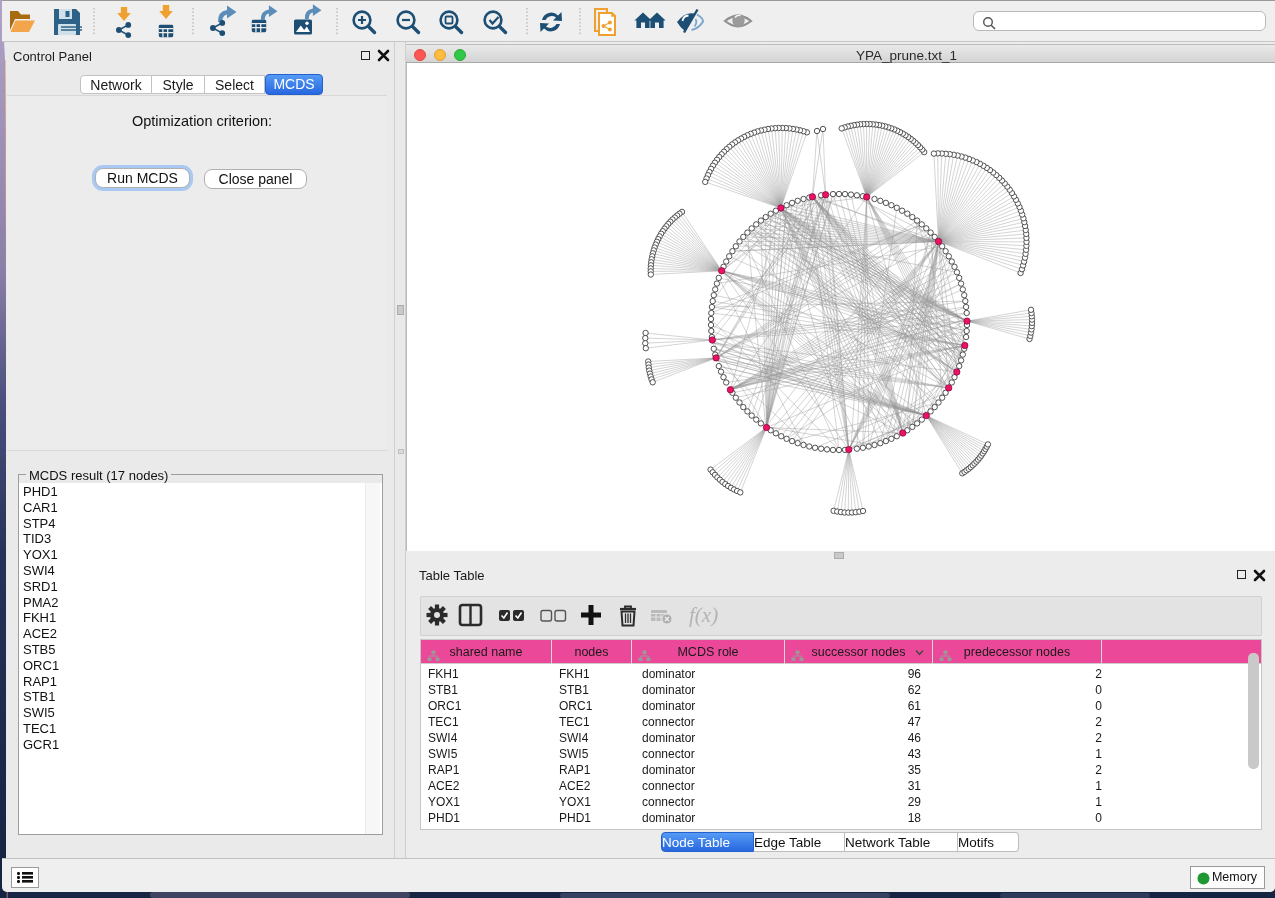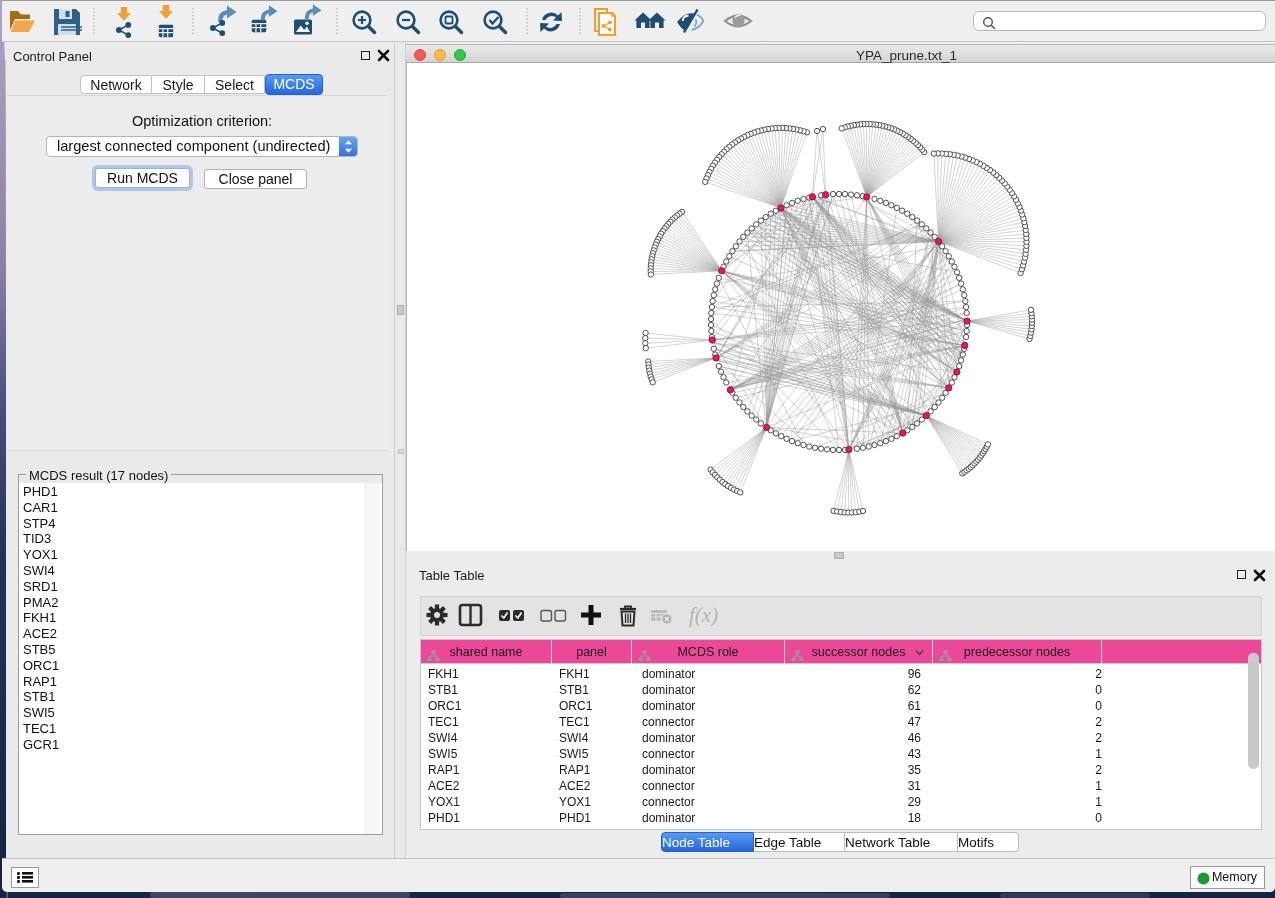--- a/index.html
+++ b/index.html
@@ -15,21 +15,21 @@
 #cp{left:6px;top:42px;width:388px;height:816px;background:#eaeaea}
 #cp-title{left:7px;top:7px;font-size:13px;color:#1a1a1a}
 .winbtn-sq{width:9px;height:9px;border:1.5px solid #222}
 #cp-tabs{left:74px;top:33px;height:19px}
 .tab{position:absolute;top:0;height:19px;background:#fff;border:1px solid #c2c2c2;color:#1a1a1a;font-size:14px;text-align:center;line-height:18px}
 .tab.sel{background:linear-gradient(#559bf4,#2767e0);color:#fff;border-color:#2560cf;border-radius:4px;top:-1px;height:21px}
 #cp-pane{left:1px;top:53px;width:380px;height:356px;background:#ececec;border-top:1px solid #d8d8d8;border-bottom:1px solid #d8d8d8}
 #optlabel{left:2px;top:71px;width:388px;text-align:center;font-size:14.5px;color:#111}
 #dropdown{left:40px;top:94px;width:312px;height:21px;background:#fff;border:1px solid #b5b5b5;border-radius:4px;font-size:14.6px;color:#111;line-height:19px;padding-left:10px;white-space:nowrap;overflow:hidden}
 #dd-step{position:absolute;right:-1px;top:-1px;width:19px;height:21px;border-radius:0 4px 4px 0;background:linear-gradient(#6aa7f5,#2e6fe3)}
-.btn{position:absolute;height:20px;background:#fff;border:1px solid #b0b0b0;border-radius:3px;font-size:14px;color:#111;text-align:center;line-height:19px}
+.btn{position:absolute;height:20px;background:#fff;border:1px solid #b0b0b0;border-radius:8px;font-size:14px;color:#111;text-align:center;line-height:19px}
 #runbtn{left:89px;top:126px;width:95px;box-shadow:0 0 0 3px #a9c9f3}
 #closebtn{left:198px;top:127px;width:103px}
 #groupbox{left:12px;top:432px;width:365px;height:361px;border:1px solid #9d9d9d}
 #grouplegend{left:20px;top:426px;background:#eaeaea;padding:0 3px;font-size:13px;color:#111}
 #mcdslist{left:13px;top:441px;width:363px;height:351px;background:#fff;font-size:13px;color:#111;line-height:15.8px;padding:1px 0 0 4px}
 #mcdsscroll{left:359px;top:441px;width:15px;height:351px;background:#f7f7f7;border-left:1px solid #ececec}
 
 #vdivide{left:394px;top:42px;width:12px;height:816px;background:#e9e9e9;border-left:1px solid #cfcfcf;border-right:1px solid #cfcfcf}
 
 #netwin{left:406px;top:42px;width:869px;height:511px}
@@ -208,25 +208,20 @@
         <path d="M2 2 L11 11 M11 2 L2 11" stroke="#111" stroke-width="2.6" stroke-linecap="round"></path>
       </svg>
   <div class="abs" id="cp-tabs">
     <div class="tab" style="left:0;width:72px;border-radius:4px 0 0 4px">Network</div>
     <div class="tab" style="left:72px;width:53px;border-left:none">Style</div>
     <div class="tab" style="left:125px;width:60px;border-left:none">Select</div>
     <div class="tab sel" style="left:185px;width:58px">MCDS</div>
   </div>
   <div class="abs" id="cp-pane"></div>
   <div class="abs" id="optlabel">Optimization criterion:</div>
-  <div class="abs" id="dropdown">largest connected component (undirected)
-    <div id="dd-step"><svg width="19" height="21" viewBox="0 0 19 21">
-            <path d="M6 8.2 L9.5 4.2 L13 8.2 Z M6 12.8 L9.5 16.8 L13 12.8 Z" fill="#fff"></path>
-          </svg></div>
-  </div>
   <div class="btn" id="runbtn">Run MCDS</div>
   <div class="btn" id="closebtn">Close panel</div>
   <div class="abs" id="groupbox"></div>
   <div class="abs" id="mcdslist">PHD1<br>CAR1<br>STP4<br>TID3<br>YOX1<br>SWI4<br>SRD1<br>PMA2<br>FKH1<br>ACE2<br>STB5<br>ORC1<br>RAP1<br>STB1<br>SWI5<br>TEC1<br>GCR1</div>
   <div class="abs" id="mcdsscroll"></div>
   <div class="abs" id="grouplegend">MCDS result (17 nodes)</div>
 </div>
 <div class="abs" id="vdivide">
       <div class="abs" style="left:2px;top:263px;width:7px;height:10px;background:#c9c9c9;border:1px solid #adadad"></div>
       <div class="abs" style="left:3px;top:407px;width:6px;height:5px;background:#d9d9d9;border:1px solid #c2c2c2"></div>
@@ -1095,21 +1090,21 @@
   <div class="abs" id="tbl">
         <div id="thead">
           <div class="th" style="left:0px;width:131px"><span style="position:absolute;left:6px;top:6px"><svg width="13" height="12" viewBox="0 0 13 12">
                 <g fill="#999">
                   <rect x="4.5" y="0.5" width="4" height="3.4"></rect>
                   <rect x="0.5" y="7.6" width="4" height="3.4"></rect>
                   <rect x="8.5" y="7.6" width="4" height="3.4"></rect>
                 </g>
                 <path d="M6.5 4 V6 M2.5 7.6 V6 H10.5 V7.6" stroke="#999" fill="none"></path>
               </svg></span>shared name</div>
-          <div class="th" style="left:131px;width:80px">panel</div>
+          <div class="th" style="left:131px;width:80px">nodes</div>
           <div class="th" style="left:211px;width:153px"><span style="position:absolute;left:6px;top:6px"><svg width="13" height="12" viewBox="0 0 13 12">
                 <g fill="#999">
                   <rect x="4.5" y="0.5" width="4" height="3.4"></rect>
                   <rect x="0.5" y="7.6" width="4" height="3.4"></rect>
                   <rect x="8.5" y="7.6" width="4" height="3.4"></rect>
                 </g>
                 <path d="M6.5 4 V6 M2.5 7.6 V6 H10.5 V7.6" stroke="#999" fill="none"></path>
               </svg></span>MCDS role</div>
           <div class="th" style="left:364px;width:148px"><span style="position:absolute;left:6px;top:6px"><svg width="13" height="12" viewBox="0 0 13 12">
                 <g fill="#999">

